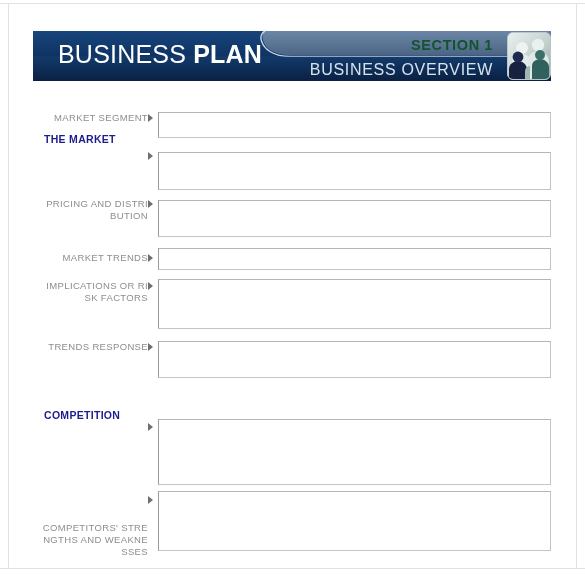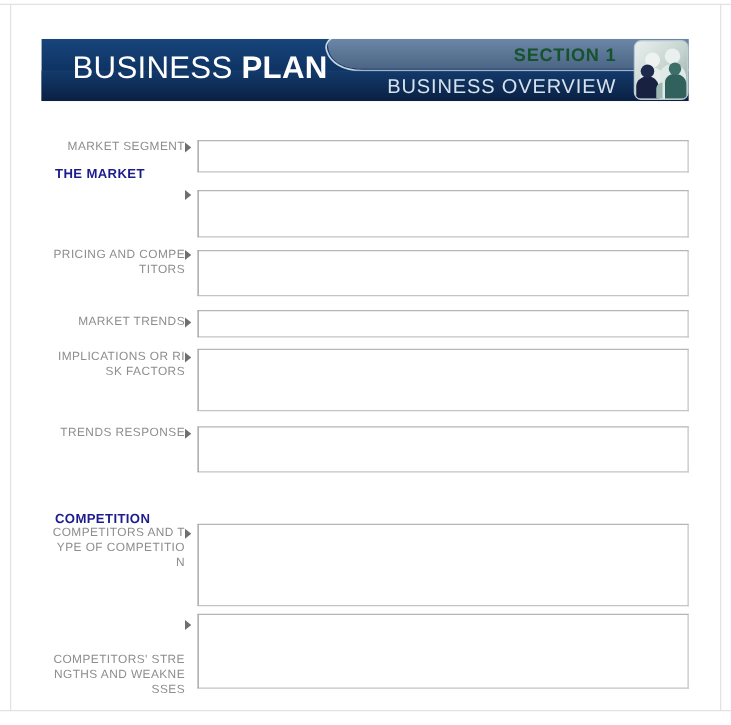--- a/index.html
+++ b/index.html
@@ -223,34 +223,33 @@
     </div>
   </div>
 
   <div id="content">
       <div class="sec-head" style="top: 98px; margin-top: 35px;">THE MARKET</div>
       <div class="field-label" style="position: absolute; left: 40px; top: 112px;">MARKET SEGMENT</div>
       <div class="field-arrow" style="left: 148px; top: 114px;"></div>
       <div class="field-box" contenteditable="true" style="left: 158px; top: 112px; width: 393px; height: 26px;"></div>
       <div class="field-arrow" style="left: 148px; top: 152px;"></div>
       <div class="field-box" contenteditable="true" style="left: 158px; top: 152px; width: 393px; height: 38px;"></div>
-      <div class="field-label" style="position: absolute; left: 40px; top: 198px;">PRICING AND COMPETITORS</div>
+      <div class="field-label" style="position: absolute; left: 40px; top: 198px;">PRICING AND DISTRIBUTION</div>
       <div class="field-arrow" style="left: 148px; top: 200px;"></div>
       <div class="field-box" contenteditable="true" style="left: 158px; top: 200px; width: 393px; height: 37px;"></div>
       <div class="field-label" style="position: absolute; left: 40px; top: 252px;">MARKET TRENDS</div>
       <div class="field-arrow" style="left: 148px; top: 254px;"></div>
       <div class="field-box" contenteditable="true" style="left: 158px; top: 248px; width: 393px; height: 22px;"></div>
       <div class="field-label" style="position: absolute; left: 40px; top: 280px;">IMPLICATIONS OR RISK FACTORS</div>
       <div class="field-arrow" style="left: 148px; top: 282px;"></div>
       <div class="field-box" contenteditable="true" style="left: 158px; top: 279px; width: 393px; height: 50px;"></div>
       <div class="field-label" style="position: absolute; left: 40px; top: 341px;">TRENDS RESPONSE</div>
       <div class="field-arrow" style="left: 148px; top: 343px;"></div>
       <div class="field-box" contenteditable="true" style="left: 158px; top: 341px; width: 393px; height: 37px;"></div>
       <div class="sec-head" style="top: 409px;">COMPETITION</div>
-      <div class="field-label" style="position: absolute; left: 40px; top: 421px;">COMPETITORS AND TYPE OF COMPETITION</div>
       <div class="field-arrow" style="left: 148px; top: 423px;"></div>
       <div class="field-box" contenteditable="true" style="left: 158px; top: 419px; width: 393px; height: 66px;"></div>
       <div class="field-label" style="position: absolute; left: 40px; top: 494px; margin-top: 28px;">COMPETITORS' STRENGTHS AND WEAKNESSES</div>
       <div class="field-arrow" style="left: 148px; top: 496px;"></div>
       <div class="field-box" contenteditable="true" style="left: 158px; top: 491px; width: 393px; height: 60px;"></div>
     </div>
 
 </div>
 
 </body></html>

